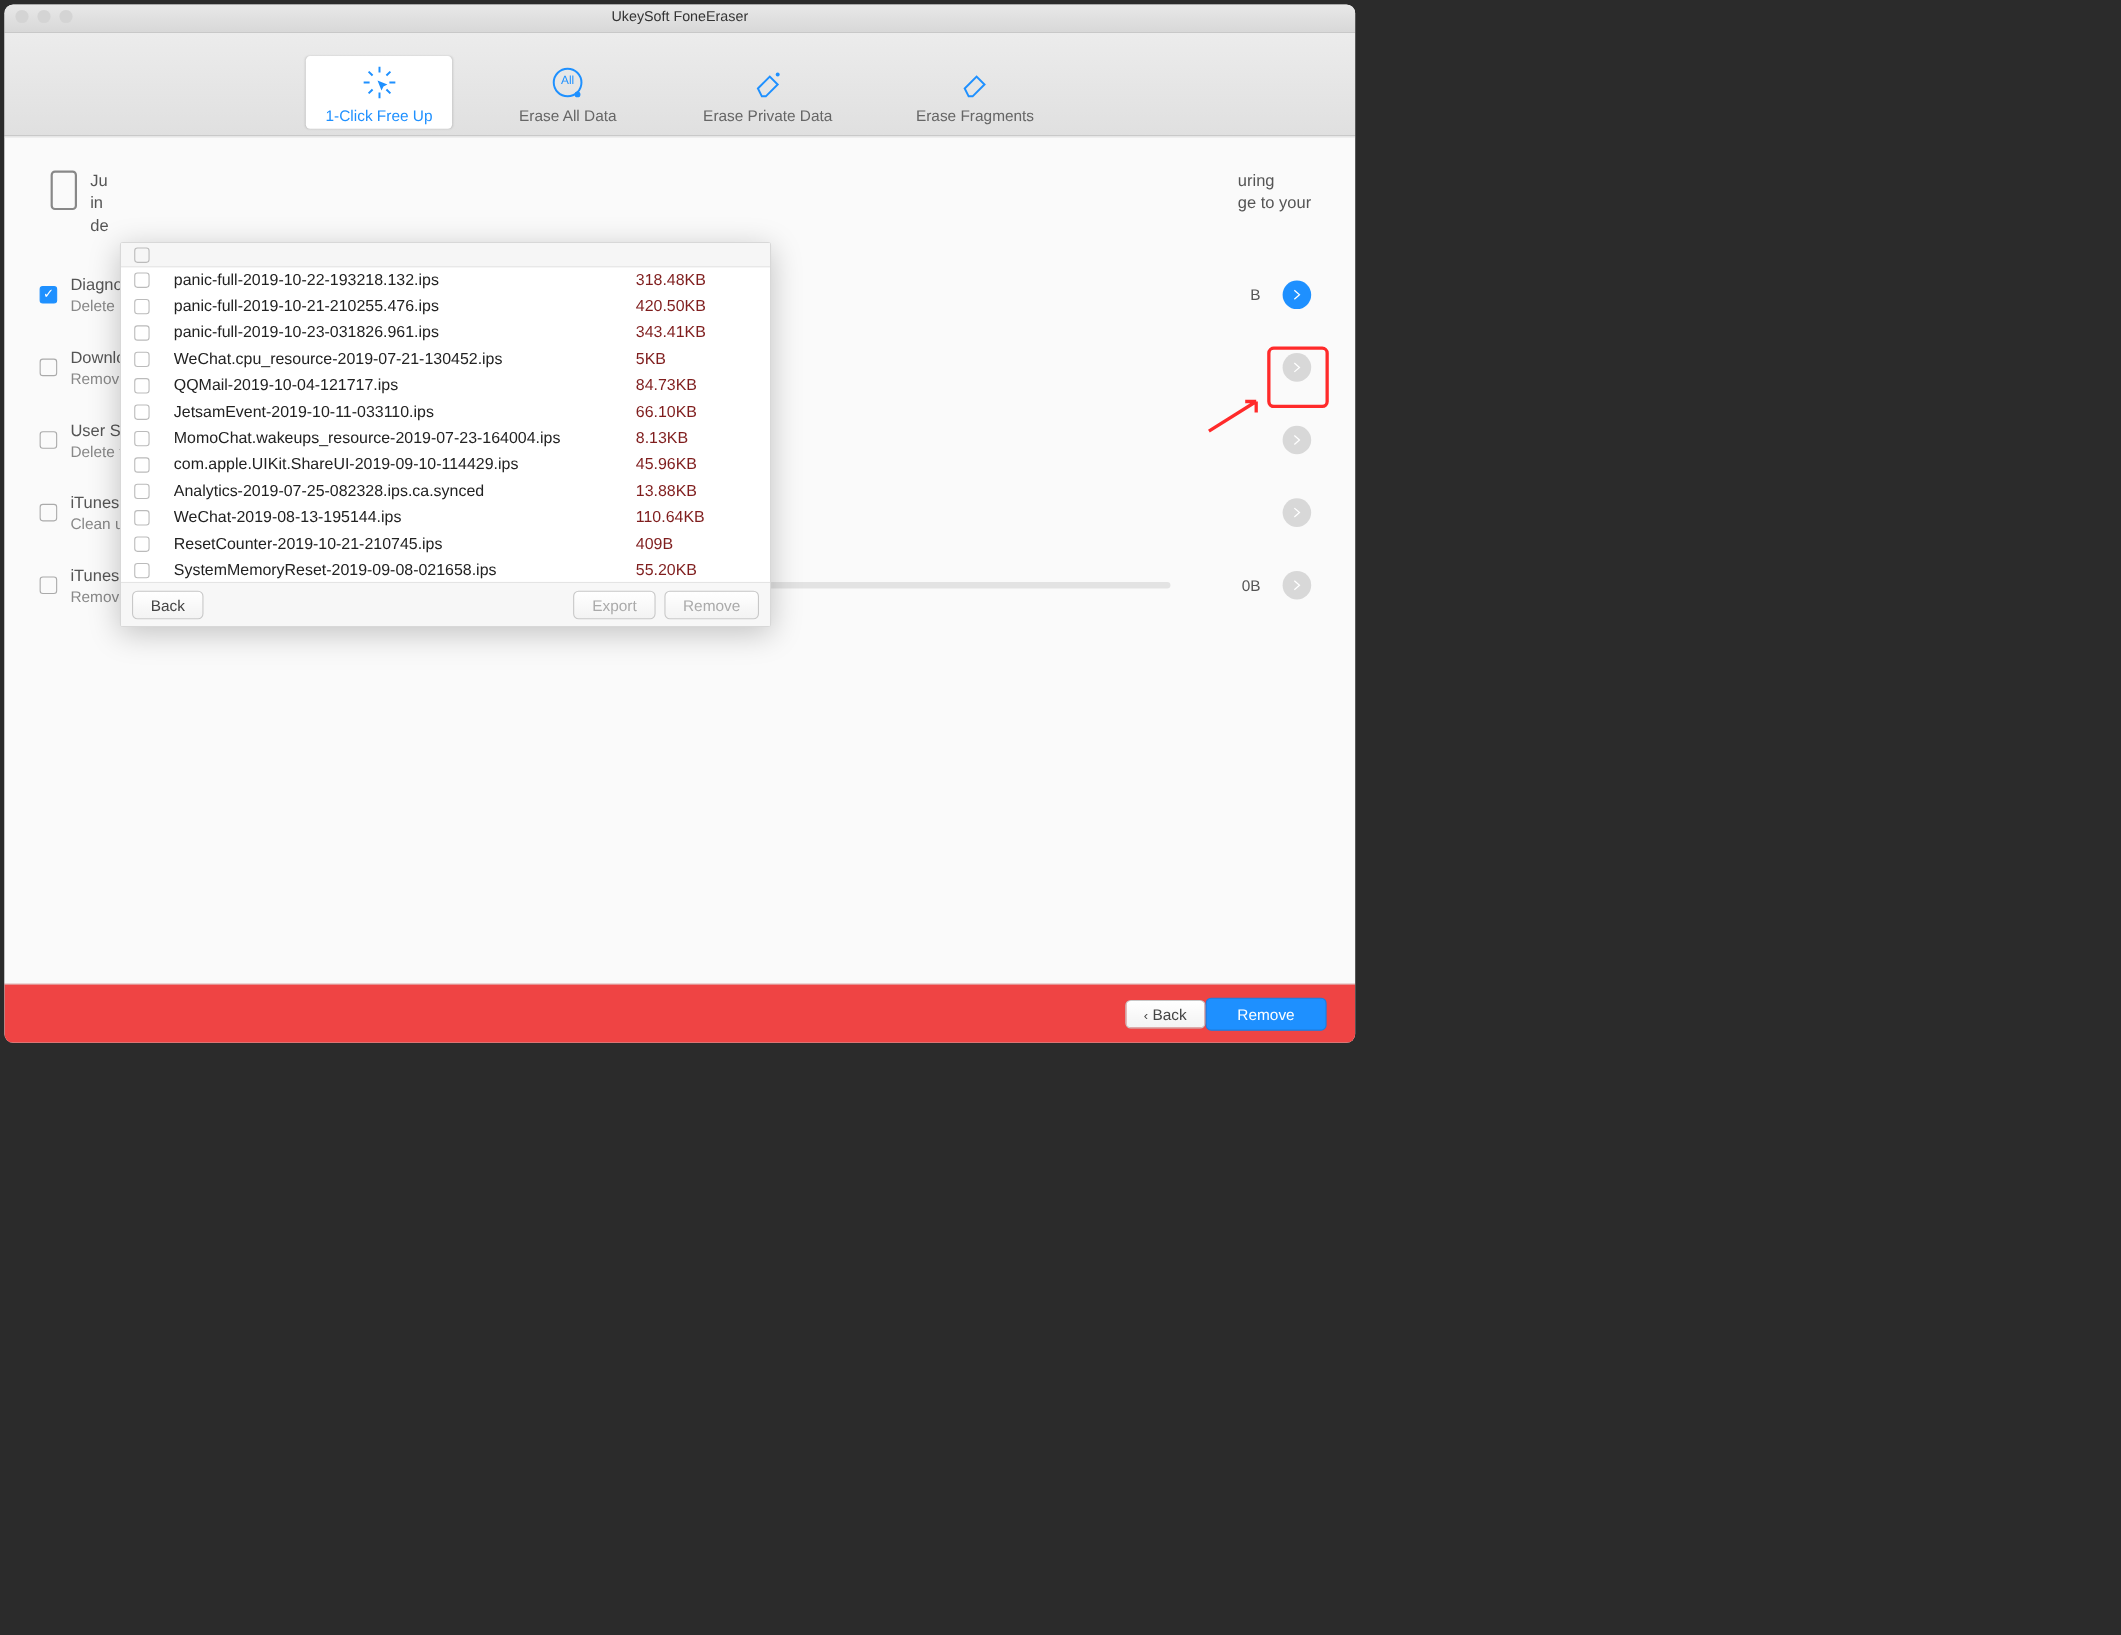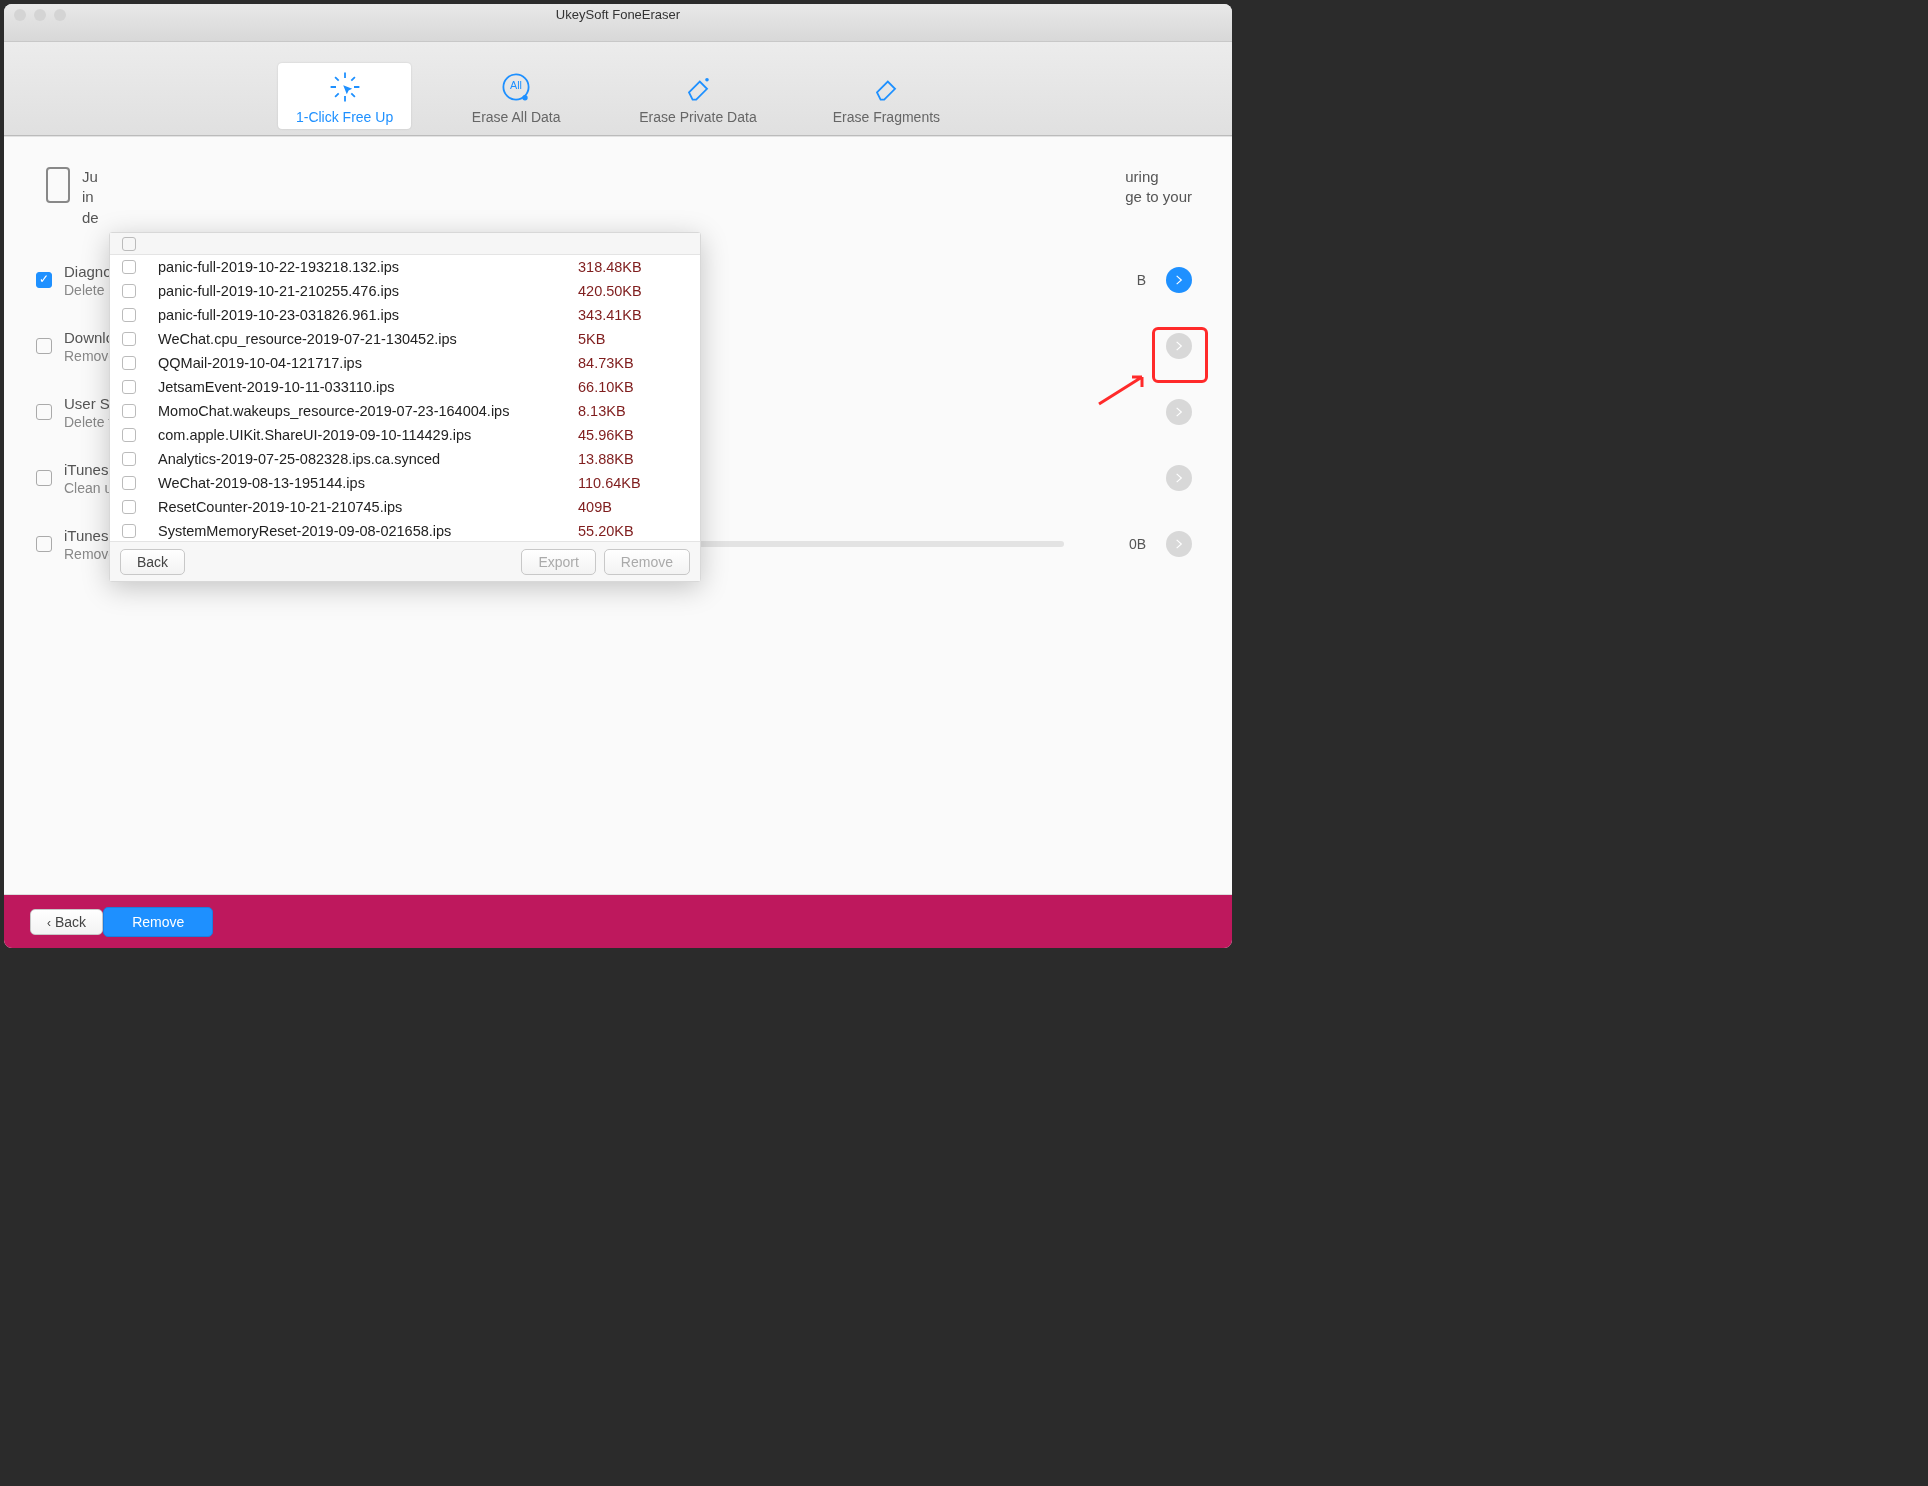--- a/index.html
+++ b/index.html
@@ -14,21 +14,21 @@
   .window {
     position: absolute;
     top: 4px; left: 4px; right: 4px; bottom: 4px;
     background: #f0f0f0;
     border-radius: 8px;
     overflow: hidden;
     display: flex;
     flex-direction: column;
   }
   .titlebar {
-    height: 38px;
+    height: 26px;
     background: linear-gradient(#e8e8e8,#d8d8d8);
     position: relative;
     border-bottom: 1px solid #c8c8c8;
     text-align: center;
     font-size: 13px;
     line-height: 22px;
     color: #333;
   }
   .traffic { position:absolute; left:10px; top:5px; display:flex; gap:8px;}
   .traffic span{ width:12px;height:12px;border-radius:6px;background:#d4d4d4;display:block;}
@@ -72,21 +72,21 @@
   .bg-item .title{font-size:15px;color:#555;}
   .bg-item .sub{font-size:14px;color:#888;margin-top:2px;}
   .bg-item .bar{flex:none;width:430px;height:6px;background:#e3e3e3;border-radius:3px;}
   .bg-item .sz{width:70px;font-size:14px;color:#555;text-align:right;}
   .arrow{width:26px;height:26px;border-radius:13px;background:#d8d8d8;display:flex;align-items:center;justify-content:center;flex:none;margin-left:8px;}
   .arrow svg{width:14px;height:14px;stroke:#fff;stroke-width:2;fill:none;}
   .arrow.blue{background:#1e90ff;}
   .highlight{position:absolute; right:24px; top:190px; width:56px; height:56px; border:3px solid #ff2a2a; border-radius:6px;}
   .hl-arrow{position:absolute; right:78px; top:232px;}
   .hl-arrow svg{stroke:#ff2a2a;stroke-width:3;fill:none;}
-  .footer { height:54px;border-top:1px solid #ddd;background:#be185d;display:flex;align-items:center;padding:0 26px;justify-content:flex-start;}
+  .footer { height:54px;border-top:1px solid #ddd;background:#ef4444;display:flex;align-items:center;padding:0 26px;justify-content:flex-end;}
   .btn {
     background:linear-gradient(#fff,#f3f3f3);
     border:1px solid #c8c8c8;
     border-radius:5px;
     padding:4px 16px;
     font-size:14px;
     color:#444;
     cursor:pointer;
   }
   .btn.primary{background:#1e90ff;border-color:#1b7de0;color:#fff;padding:6px 28px;}

